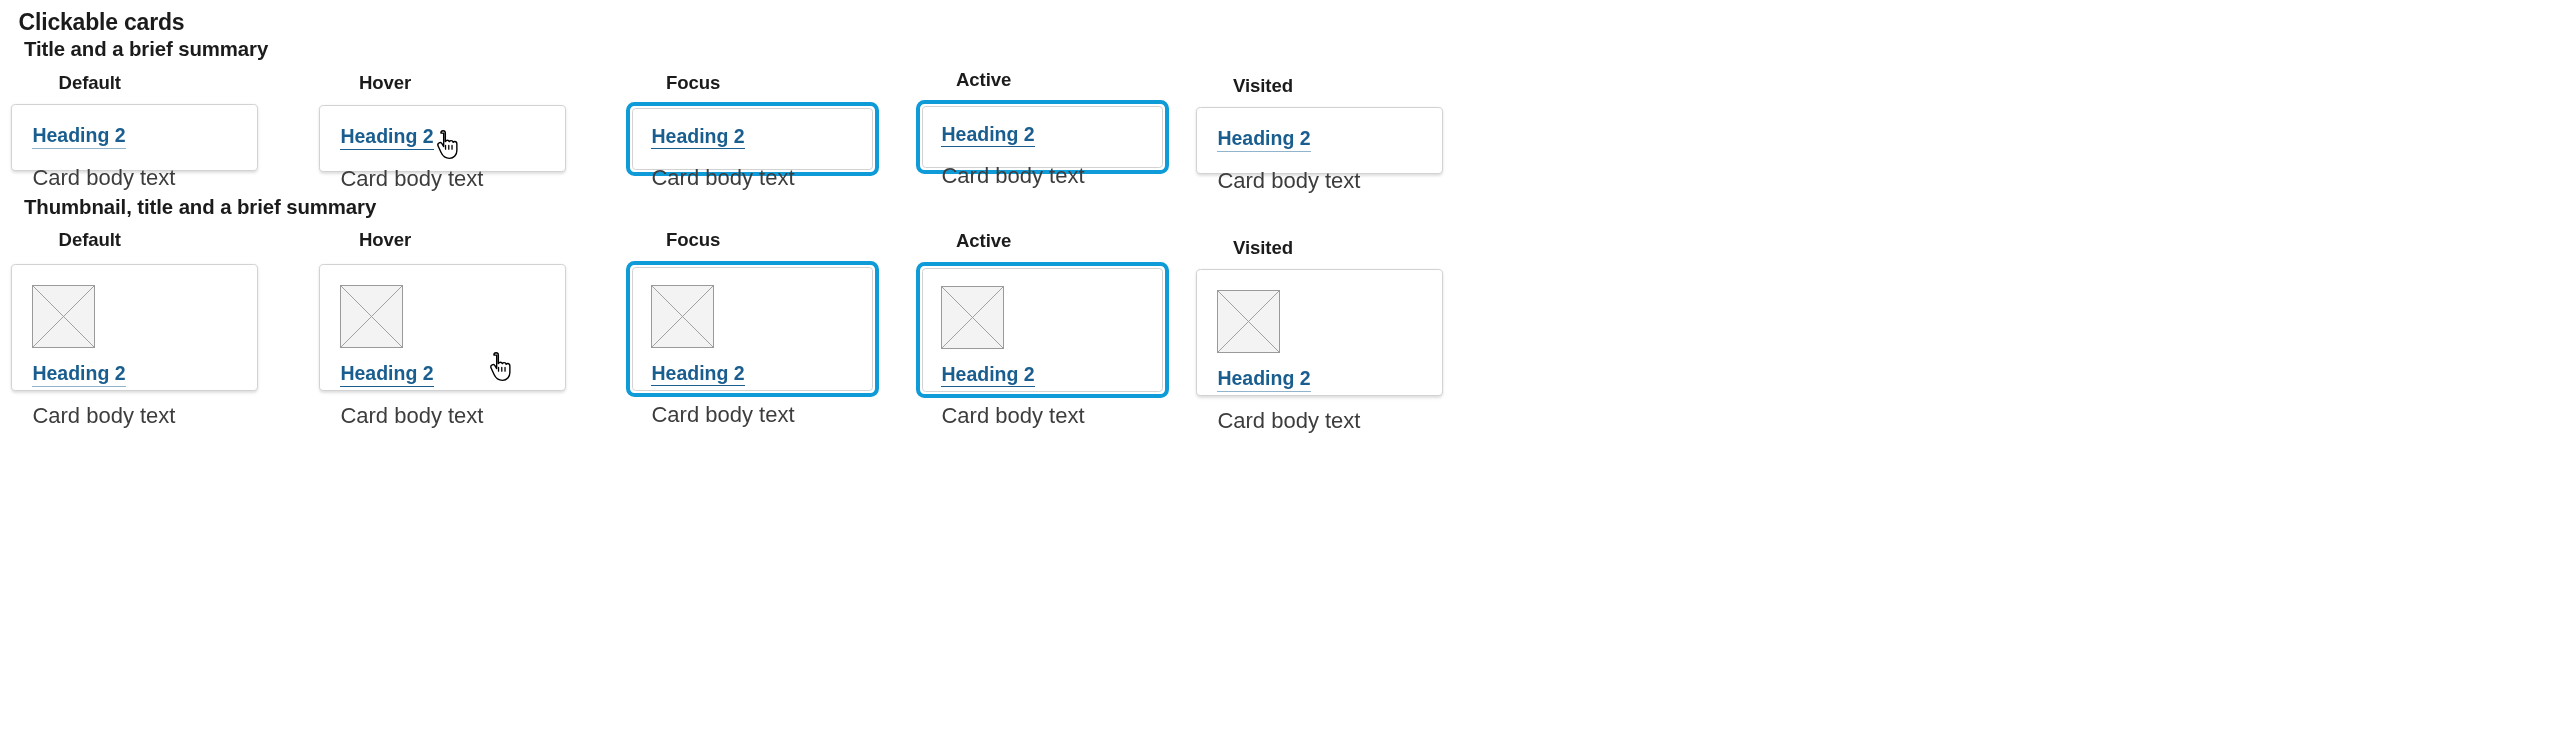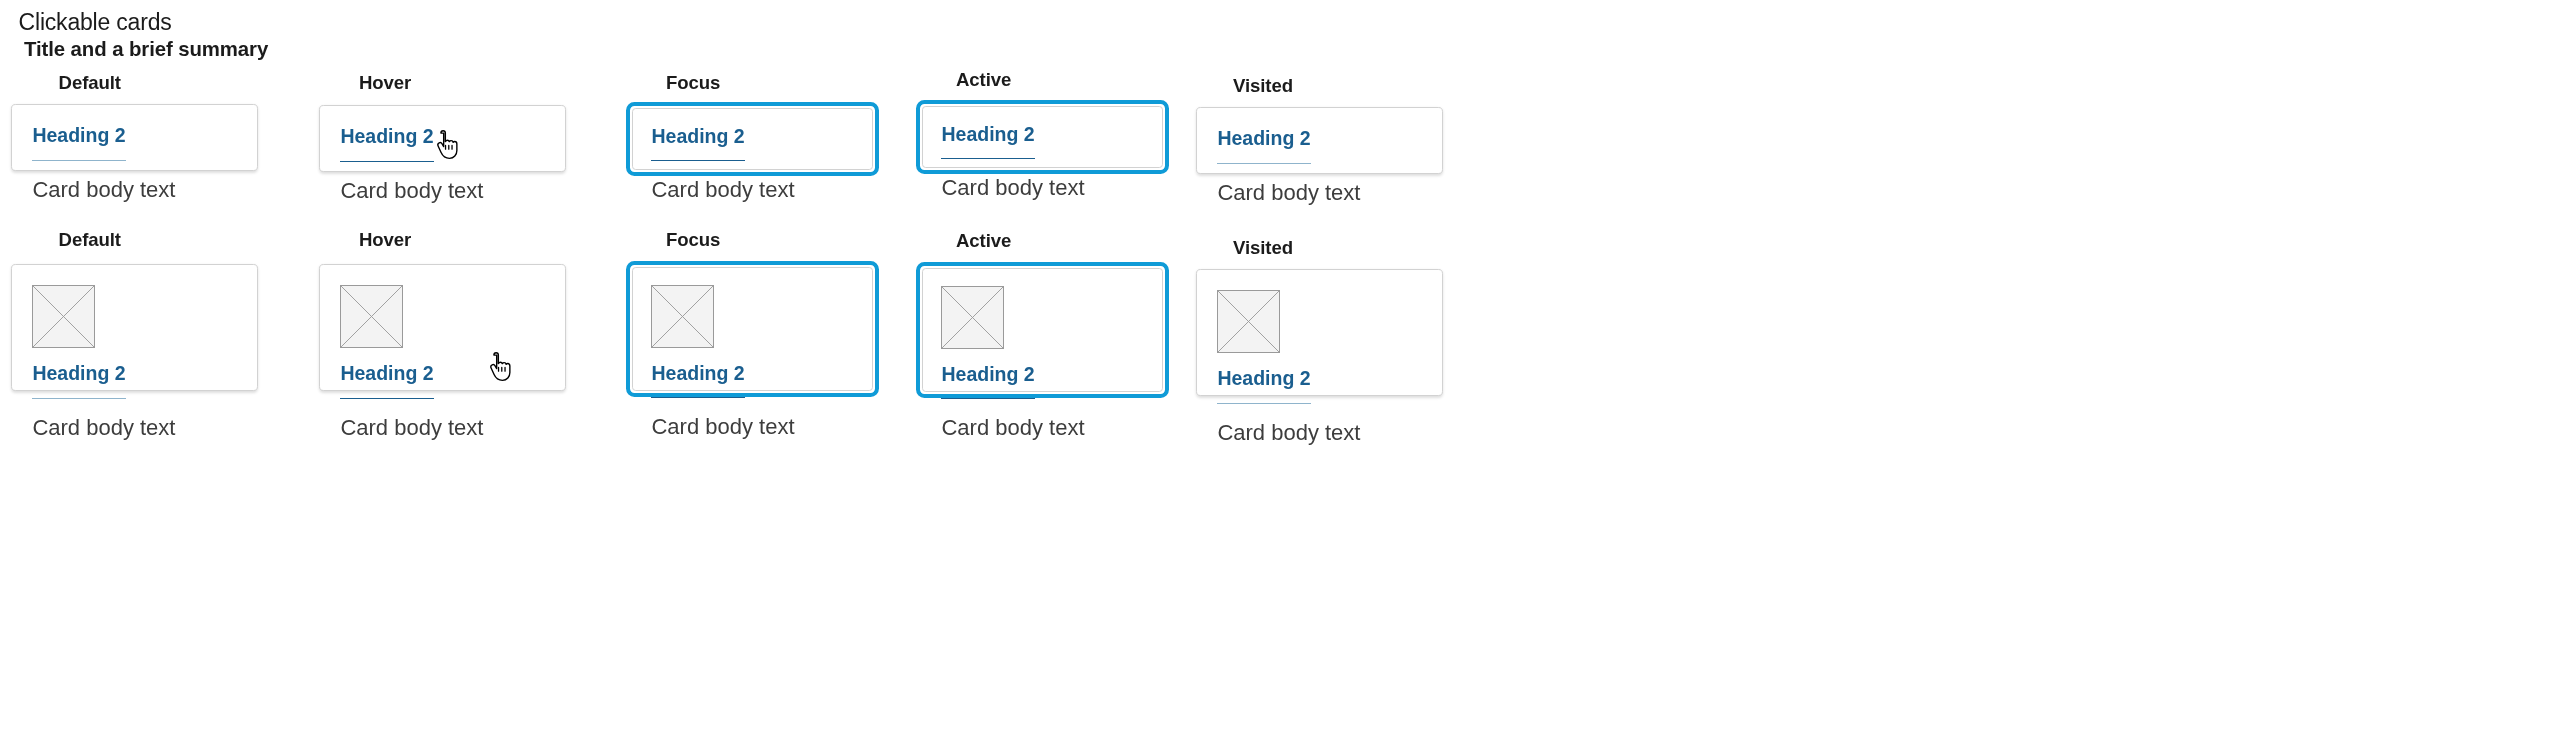--- a/index.html
+++ b/index.html
@@ -21,21 +21,21 @@
     left: 0; top: 0;
     width: 2576px;
     height: 737px;
   }
 
   .page-title {
     position: absolute;
     left: 18.6px;
     top: 9.3px;
     font-size: 23px;
-    font-weight: normal;
+    font-weight: bold;
     letter-spacing: -0.2px;
     color: #1b1b1b;
   }
 
   .section-title {
     position: absolute;
     left: 24px;
     font-size: 20.4px;
     font-weight: bold;
     letter-spacing: -0.1px;
@@ -82,21 +82,21 @@
     border-radius: 3.7px;
   }
 
   .card-heading {
     display: inline-block;
     font-size: 19.5px;
     font-weight: bold;
     color: #1a5e8f;
     line-height: 1.05;
     border-bottom: 0.9px solid #8fb4cc;
-    padding-bottom: 14px;
+    padding-bottom: 2px;
     margin: 0;
   }
   .card-heading.thick {
     border-bottom: 1.9px solid #1a5e8f;
   }
 
   .card-body-text {
     font-size: 22px;
     color: #3d3d3d;
     line-height: 1.2;
@@ -174,20 +174,21 @@
     </div>
   </div>
 
   <div class="card-slot" style="left:1196px; top:107px; width:247px; height:67px;">
     <div class="card">
       <div class="card-heading">Heading 2</div>
       <div class="card-body-text">Card body text</div>
     </div>
   </div>
 
+  <div class="section-title" style="top:196px;">Thumbnail, title and a brief summary</div>
 
   <div class="state-label" style="left:18.6px; top:229px;">Default</div>
   <div class="state-label" style="left:319px; top:229px;">Hover</div>
   <div class="state-label" style="left:626px; top:229px;">Focus</div>
   <div class="state-label" style="left:916px; top:230px;">Active</div>
   <div class="state-label" style="left:1193px; top:237px;">Visited</div>
 
   <div class="card-slot" style="left:11px; top:264px; width:247px; height:127px;">
     <div class="card">
       <div class="thumb">

